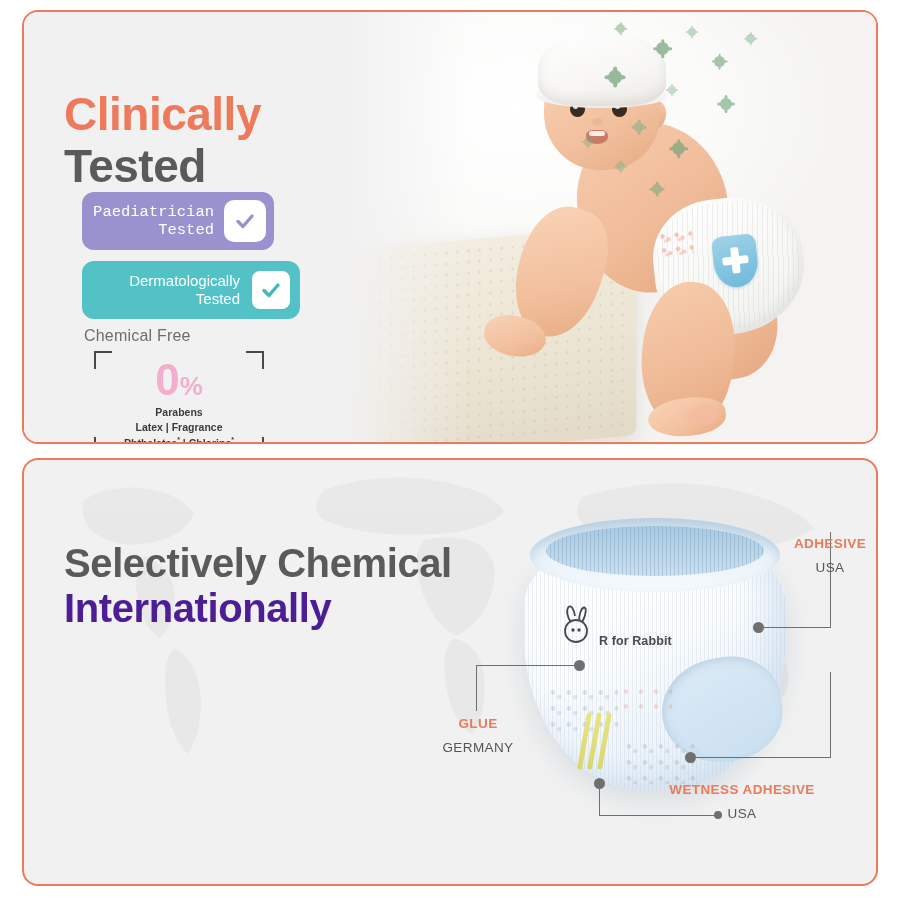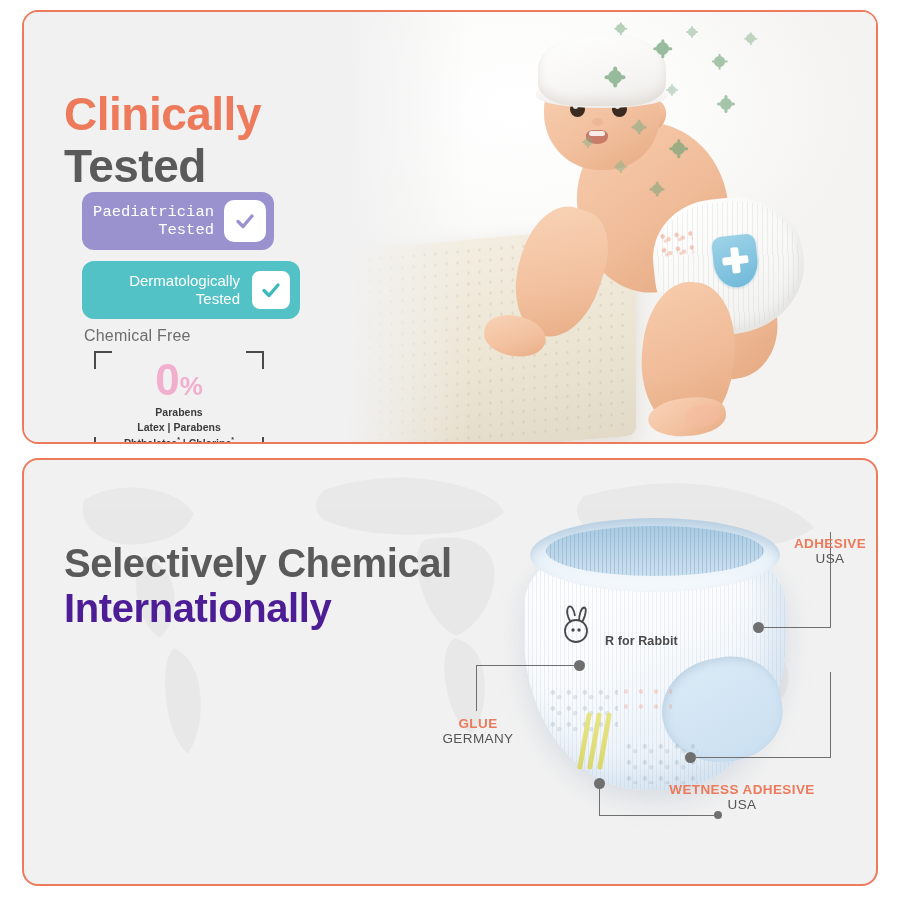--- a/index.html
+++ b/index.html
@@ -223,21 +223,21 @@
     position:absolute;inset:0;border-radius:50%;
     background-image:repeating-linear-gradient(90deg,rgba(130,165,195,.45) 0 1px,transparent 1px 4px);
   }
   .leg-cuff{
     position:absolute;right:22px;top:150px;width:120px;height:104px;
     background:linear-gradient(160deg,#dcebf7,#c9dff0);
     border-radius:52% 46% 48% 54%;
     box-shadow:inset 2px 3px 8px rgba(150,180,205,.45);
     transform:rotate(-10deg);
   }
-  .logo{position:absolute;left:56px;top:96px;display:flex;align-items:flex-end;gap:11px;}
+  .logo{position:absolute;left:56px;top:96px;display:flex;align-items:flex-end;gap:5px;}
   .logo-txt{font-size:12.5px;font-weight:bold;color:#4a4a4a;letter-spacing:.1px;}
   .wet-stripe{
     position:absolute;left:78px;top:204px;width:5px;height:58px;border-radius:3px;
     background:linear-gradient(180deg,#e7e37a,#d9d45f);transform:rotate(10deg);opacity:.9;
   }
   .wet-stripe.s2{left:88px;} .wet-stripe.s3{left:98px;}
   .print{
     position:absolute;opacity:.55;
     background:radial-gradient(circle at 30% 40%, rgba(150,170,185,.55) 0 2px, transparent 2.6px),
                radial-gradient(circle at 70% 70%, rgba(150,170,185,.45) 0 2px, transparent 2.6px);
@@ -248,21 +248,21 @@
   .print.p3{left:116px;top:176px;width:52px;height:34px;
     background:radial-gradient(circle at 40% 50%, rgba(236,140,110,.5) 0 2px, transparent 2.6px);
     background-size:15px 15px;}
 
   
   .dot{position:absolute;width:11px;height:11px;border-radius:50%;background:#6f6f6f;}
   .line{position:absolute;background:#6f6f6f;height:1px;}
   .vline{position:absolute;background:#6f6f6f;width:1px;}
   .callout{position:absolute;text-align:center;}
   .callout .t{color:#ec7a5b;font-size:13.5px;font-weight:bold;letter-spacing:.4px;}
-  .callout .s{color:#555555;font-size:13.5px;letter-spacing:.4px;margin-top:0;}
+  .callout .s{color:#555555;font-size:13.5px;letter-spacing:.4px;margin-top:9px;}
 </style>
 </head>
 <body>
 
 <div class="page">
 
   <section class="panel" id="panel-clinical">
 
     <div class="photo-wrap">
       <div class="photo-bg"></div>
@@ -343,21 +343,21 @@
         <div class="chem-box">
           <span class="brk tl"></span>
           <span class="brk tr"></span>
           <span class="brk bl"></span>
           <span class="brk br"></span>
           <div class="zero">
             <span class="num">0</span><span class="pct">%</span>
           </div>
           <div class="chem-list">
             <div>Parabens</div>
-            <div>Latex | Parabens</div>
+            <div>Latex | Fragrance</div>
             <div><span>Phthalates</span><sup>*</sup><span> | Chlorine</span><sup>*</sup></div>
           </div>
         </div>
       </div>
     </div>
   </section>
 
   <section class="panel" id="panel-sourced">
 
     <svg class="map-bg" viewBox="0 0 852 424" preserveAspectRatio="none">

